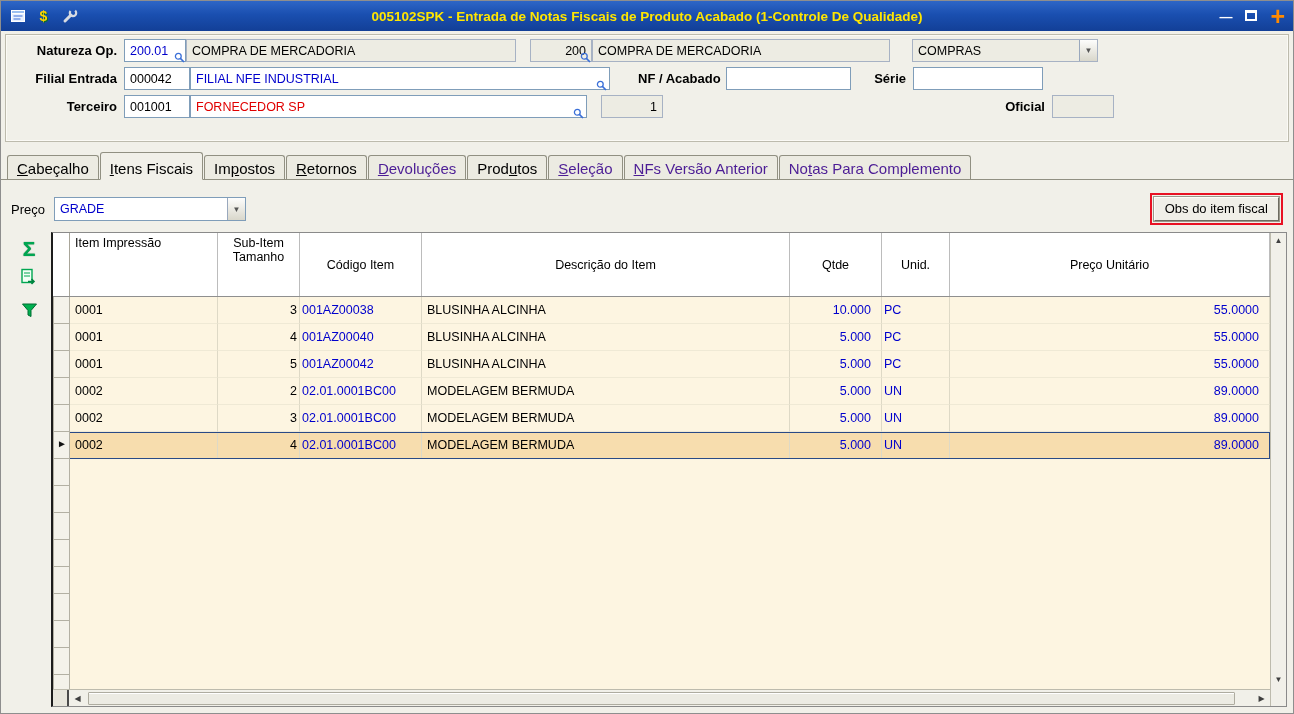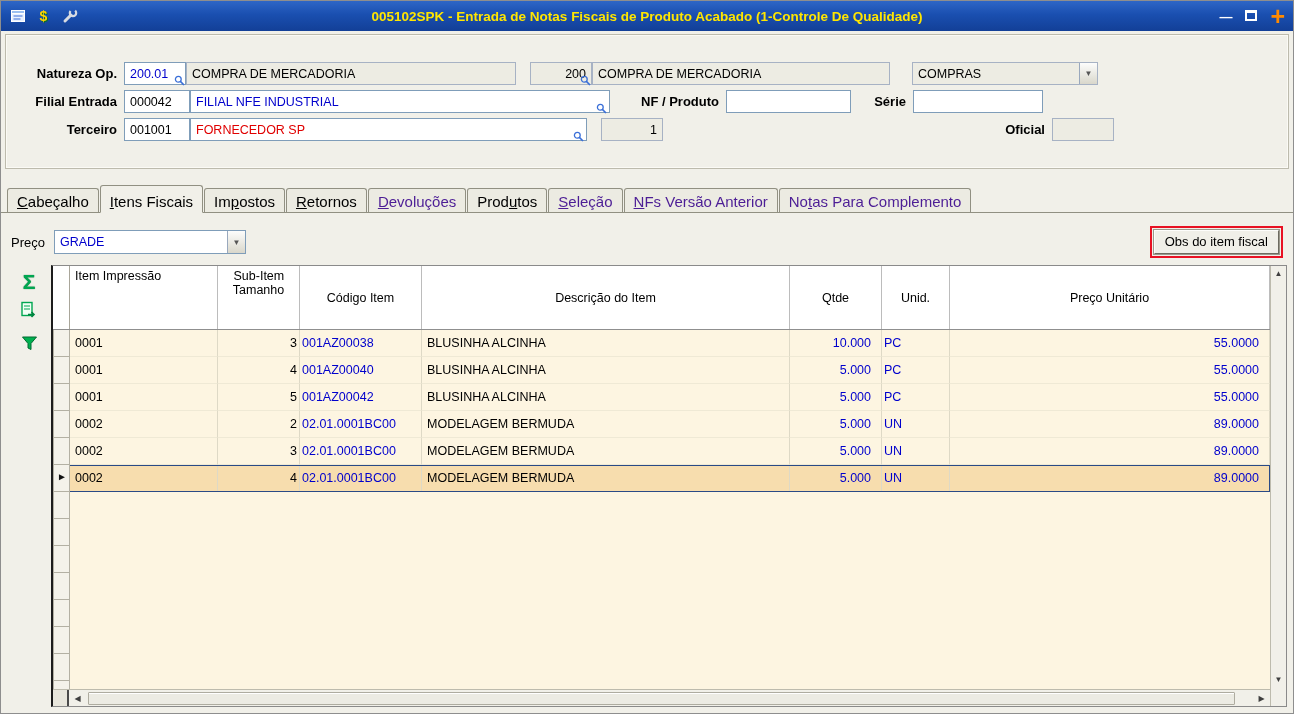--- a/index.html
+++ b/index.html
@@ -12,21 +12,21 @@
   .tb-left{display:flex;align-items:center;gap:9px;width:100px}
   .tb-icon{display:inline-flex;align-items:center;justify-content:center;width:17px;height:17px;line-height:1;cursor:default}
   .tb-icon.money{color:#ffd400;font-weight:bold;font-size:14px;text-shadow:1px 1px 0 #0a6e2c}
   .tb-title{flex:1;text-align:center;color:var(--title-text,#ffe600);font-weight:bold;font-size:13.5px;white-space:nowrap;overflow:hidden;text-overflow:ellipsis}
   .tb-right{width:100px;display:flex;justify-content:flex-end;align-items:center;gap:13px}
   .winctl{color:#fff;font-weight:bold;font-size:13px;line-height:1;cursor:default}
   .winctl.close{color:#ff8a00;font-size:25px;line-height:22px}
   .maxbox{display:inline-block;width:12px;height:11px;border:2px solid #fff;border-top-width:3px}
 
   
-  .hpanel{flex:0 0 108px;margin:3px 4px 6px 4px;background:#f1f0e9;border:1px solid #bdbbad;box-shadow:inset 0 0 0 1px #fbfaf5;padding:24px 6px}
+  .hpanel{flex:0 0 108px;margin:3px 4px 0 4px;background:#f1f0e9;border:1px solid #bdbbad;box-shadow:inset 0 0 0 1px #fbfaf5;padding:1px 6px}
   .frow{display:flex;align-items:center;height:27px;margin:1px 0}
   .flabel{font-weight:bold;font-size:13px;flex:0 0 112px;text-align:right;padding-right:7px}
   .blabel{font-weight:bold;font-size:13px;text-align:right;padding-right:7px;white-space:nowrap}
   .field{height:23px;border:1px solid #7f9db9;background:#fff;display:flex;align-items:center;padding:0 5px;position:relative;white-space:nowrap}
   .field.gray{background:#edece3;border-color:#a7b2c4}
   .field.right{justify-content:flex-end}
   .blue-text{color:var(--link-blue,#0000cc)}
   .red-text{color:var(--supplier-red,#e00000)}
   .magnifier{position:absolute;right:0;bottom:-2px;line-height:0;cursor:pointer}
   .combo{justify-content:space-between;padding-right:0}
@@ -50,21 +50,21 @@
   
   .gridwrap{flex:1;display:flex;margin:2px 6px 6px 6px;min-height:0}
   .iconstrip{flex:0 0 44px;display:flex;flex-direction:column;align-items:center;padding-top:6px;gap:9px}
   .strip-icon{cursor:pointer;line-height:1}
   .sigma{color:var(--icon-green,#00a651);font-weight:bold;font-size:21px;text-shadow:0 0 1px #00662a}
   .gridbox{flex:1;display:flex;border:1px solid #8a8a8a;border-left:2px solid #1c1c1c;background:var(--row-background,#fdf5e1);min-width:0}
   .gridmain{flex:1;display:flex;flex-direction:column;min-width:0}
   .ghead{flex:0 0 64px;background:#fff;display:flex;border-bottom:1px solid #8f8f8f}
   .gutter{flex:0 0 17px;width:17px;border-right:1px solid #a9a69a;background:#f4f2ea;position:relative}
   .ghead .gutter{background:#fff}
-  .hcell{border-right:1px solid #bcbcbc;display:flex;align-items:center;justify-content:center;text-align:right;white-space:pre-line;padding:2px;cursor:default}
+  .hcell{border-right:1px solid #bcbcbc;display:flex;align-items:center;justify-content:center;text-align:center;white-space:pre-line;padding:2px;cursor:default}
   .hcell.c-item{align-items:flex-start;justify-content:flex-start;padding:3px 2px 0 5px;text-align:left}
   .hcell.c-sub{align-items:flex-start;padding-top:3px}
   .gbody{flex:1;display:flex;flex-direction:column;overflow:hidden}
   .grow{flex:0 0 27px;height:27px;display:flex;position:relative}
   .grow .gutter{border:1px solid #b3b0a3;border-top:none}
   .cell{display:flex;align-items:center;padding:0 5px;border-right:1px solid #ded9c6;border-bottom:1px solid #efe9d5;overflow:hidden;white-space:nowrap}
   .c-item{flex:0 0 148px;width:148px}
   .c-sub{flex:0 0 82px;width:82px}
   .cell.c-sub{justify-content:flex-end;padding-right:2px}
   .c-cod{flex:0 0 122px;width:122px}
@@ -158,21 +158,21 @@
           <span>000042</span>
         </span>
       <span class="field blue-text" style="width:420px">
         <span>FILIAL NFE INDUSTRIAL</span>
         <span class="magnifier" style="right:2px"><svg width="11" height="11" viewBox="0 0 11 11">
               <circle cx="4.3" cy="4.3" r="2.9" fill="none" stroke="#3a6fd8" stroke-width="1.3"></circle>
               <line x1="6.6" y1="6.6" x2="10" y2="10" stroke="#3a6fd8" stroke-width="1.6"></line>
             </svg></span>
       </span>
       <span style="width:28px"></span>
-      <span class="blabel" style="width:88px">NF / Produto</span>
+      <span class="blabel" style="width:88px">NF / Acabado</span>
       <span class="field" style="width:125px">
           <span></span>
         </span>
       <span class="blabel" style="width:62px">Série</span>
       <span class="field" style="width:130px">
           <span></span>
         </span>
     </div>
 
     <div class="frow">

